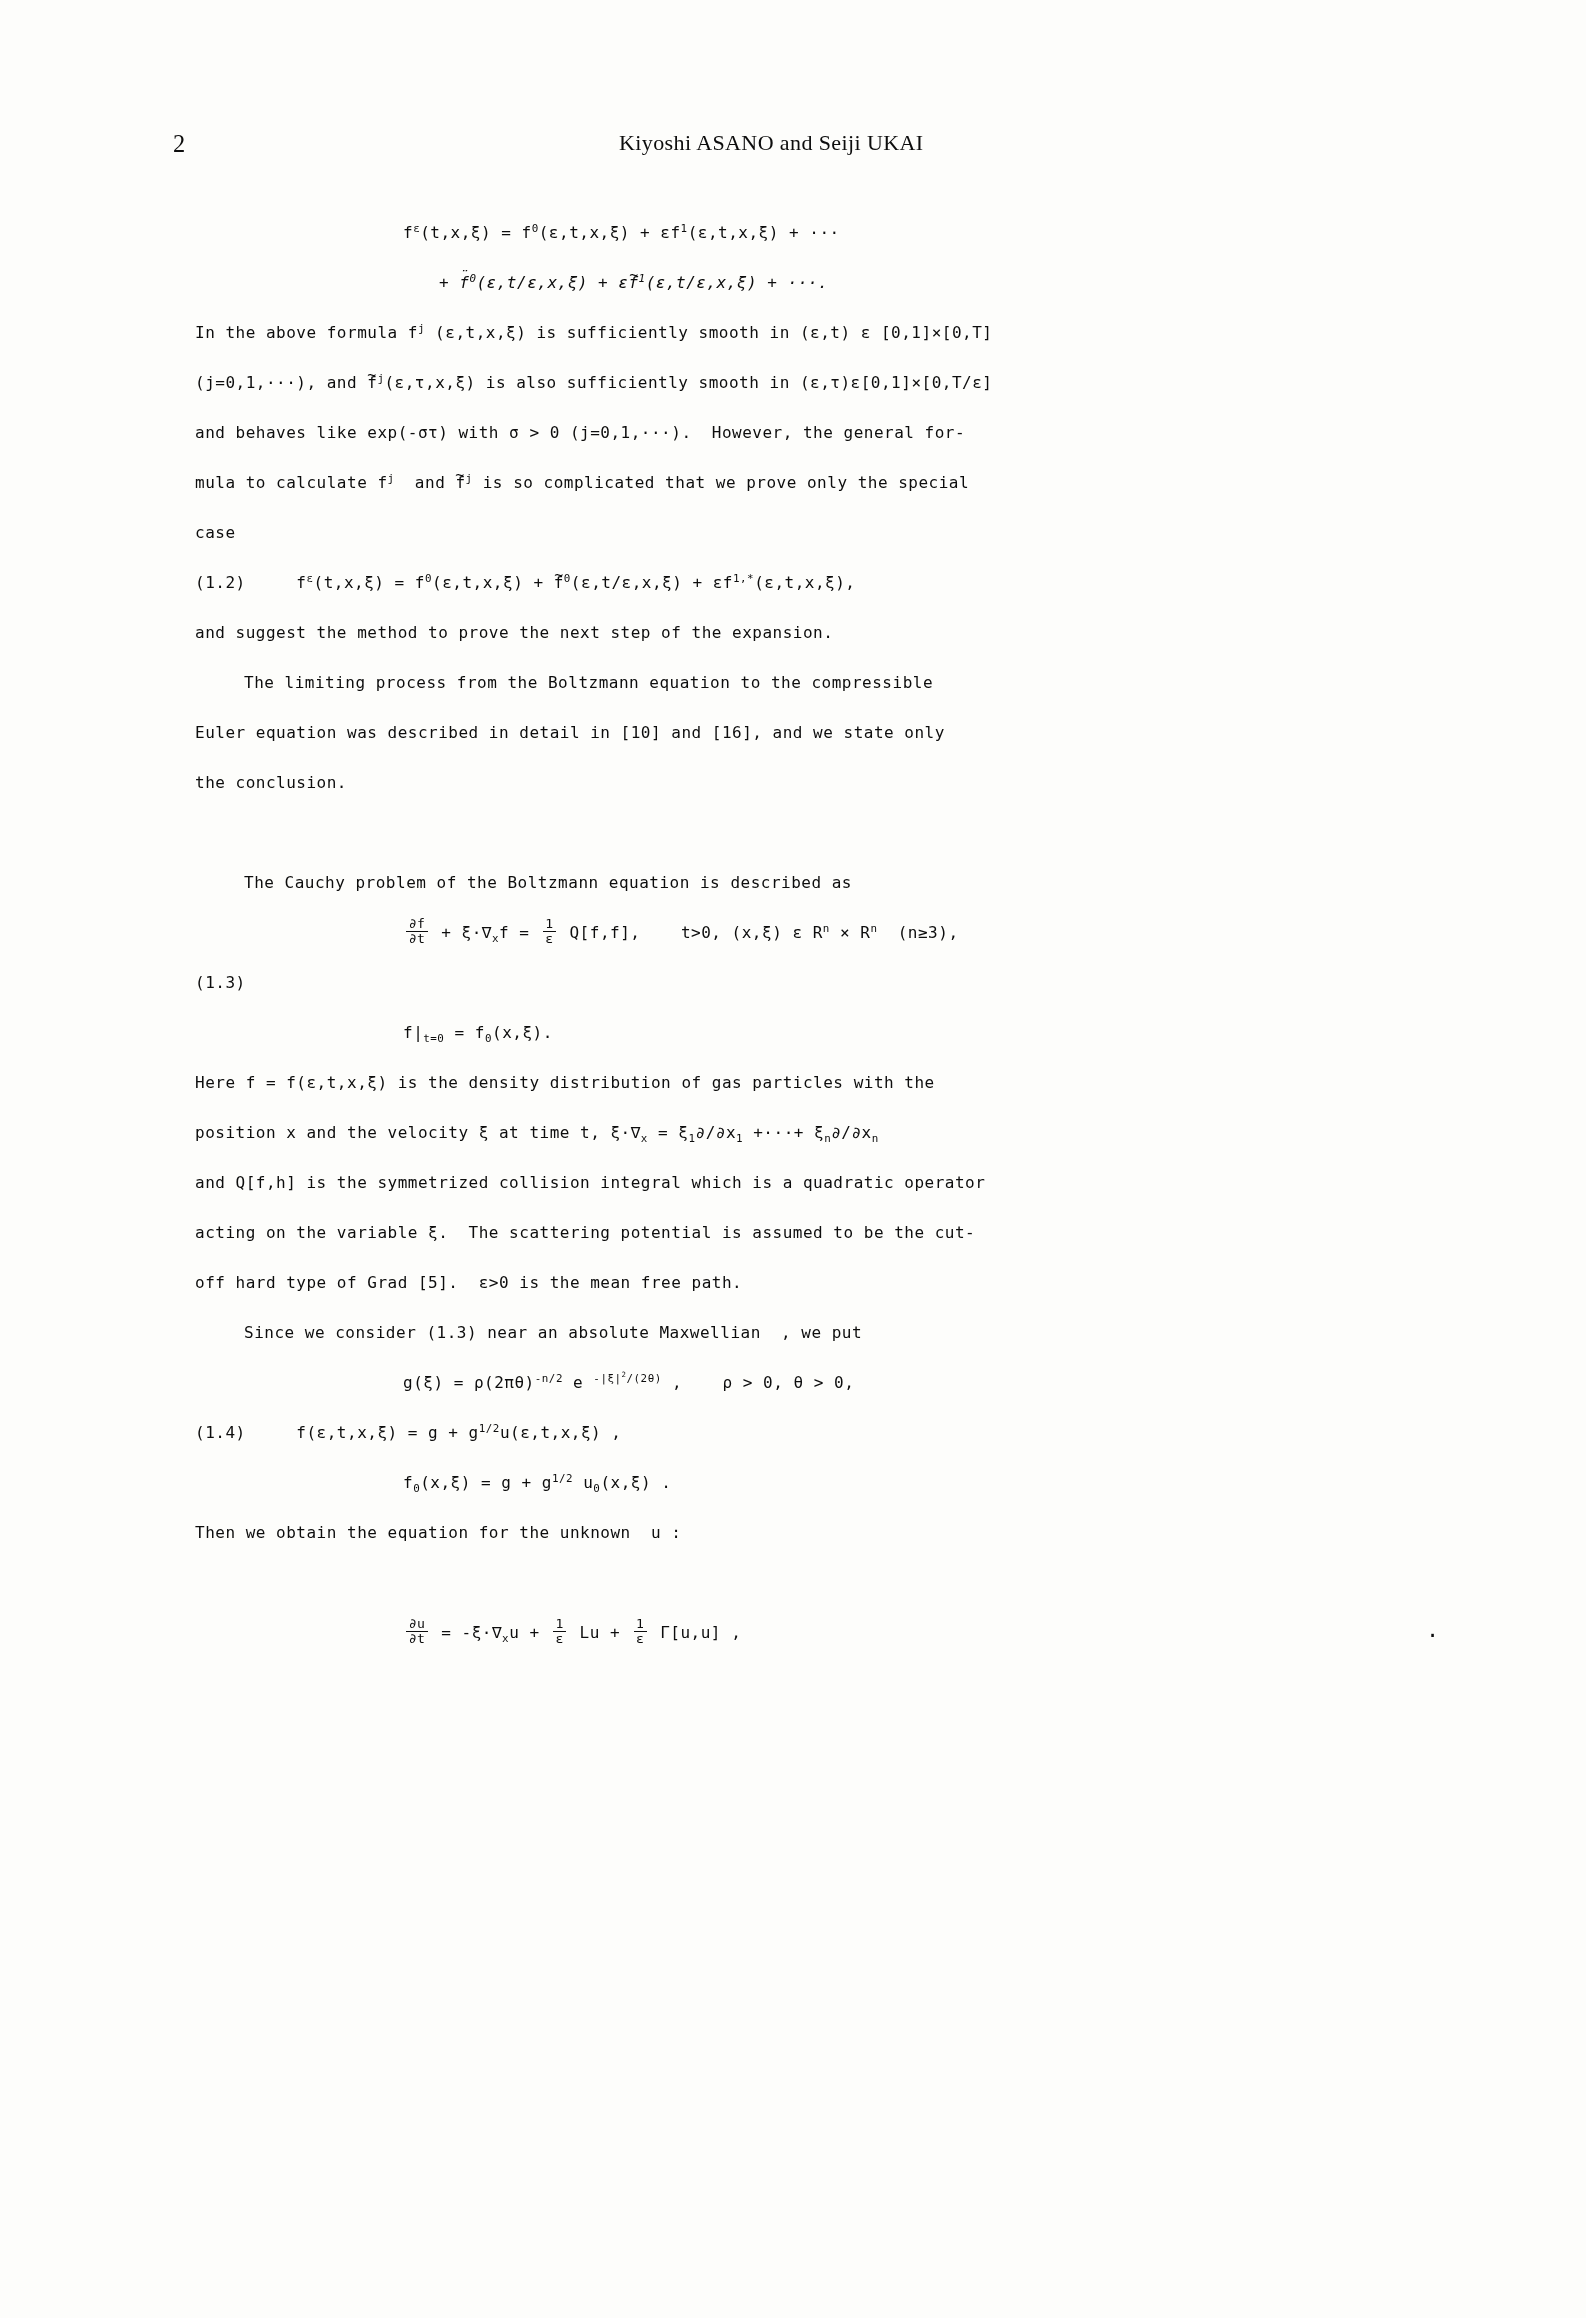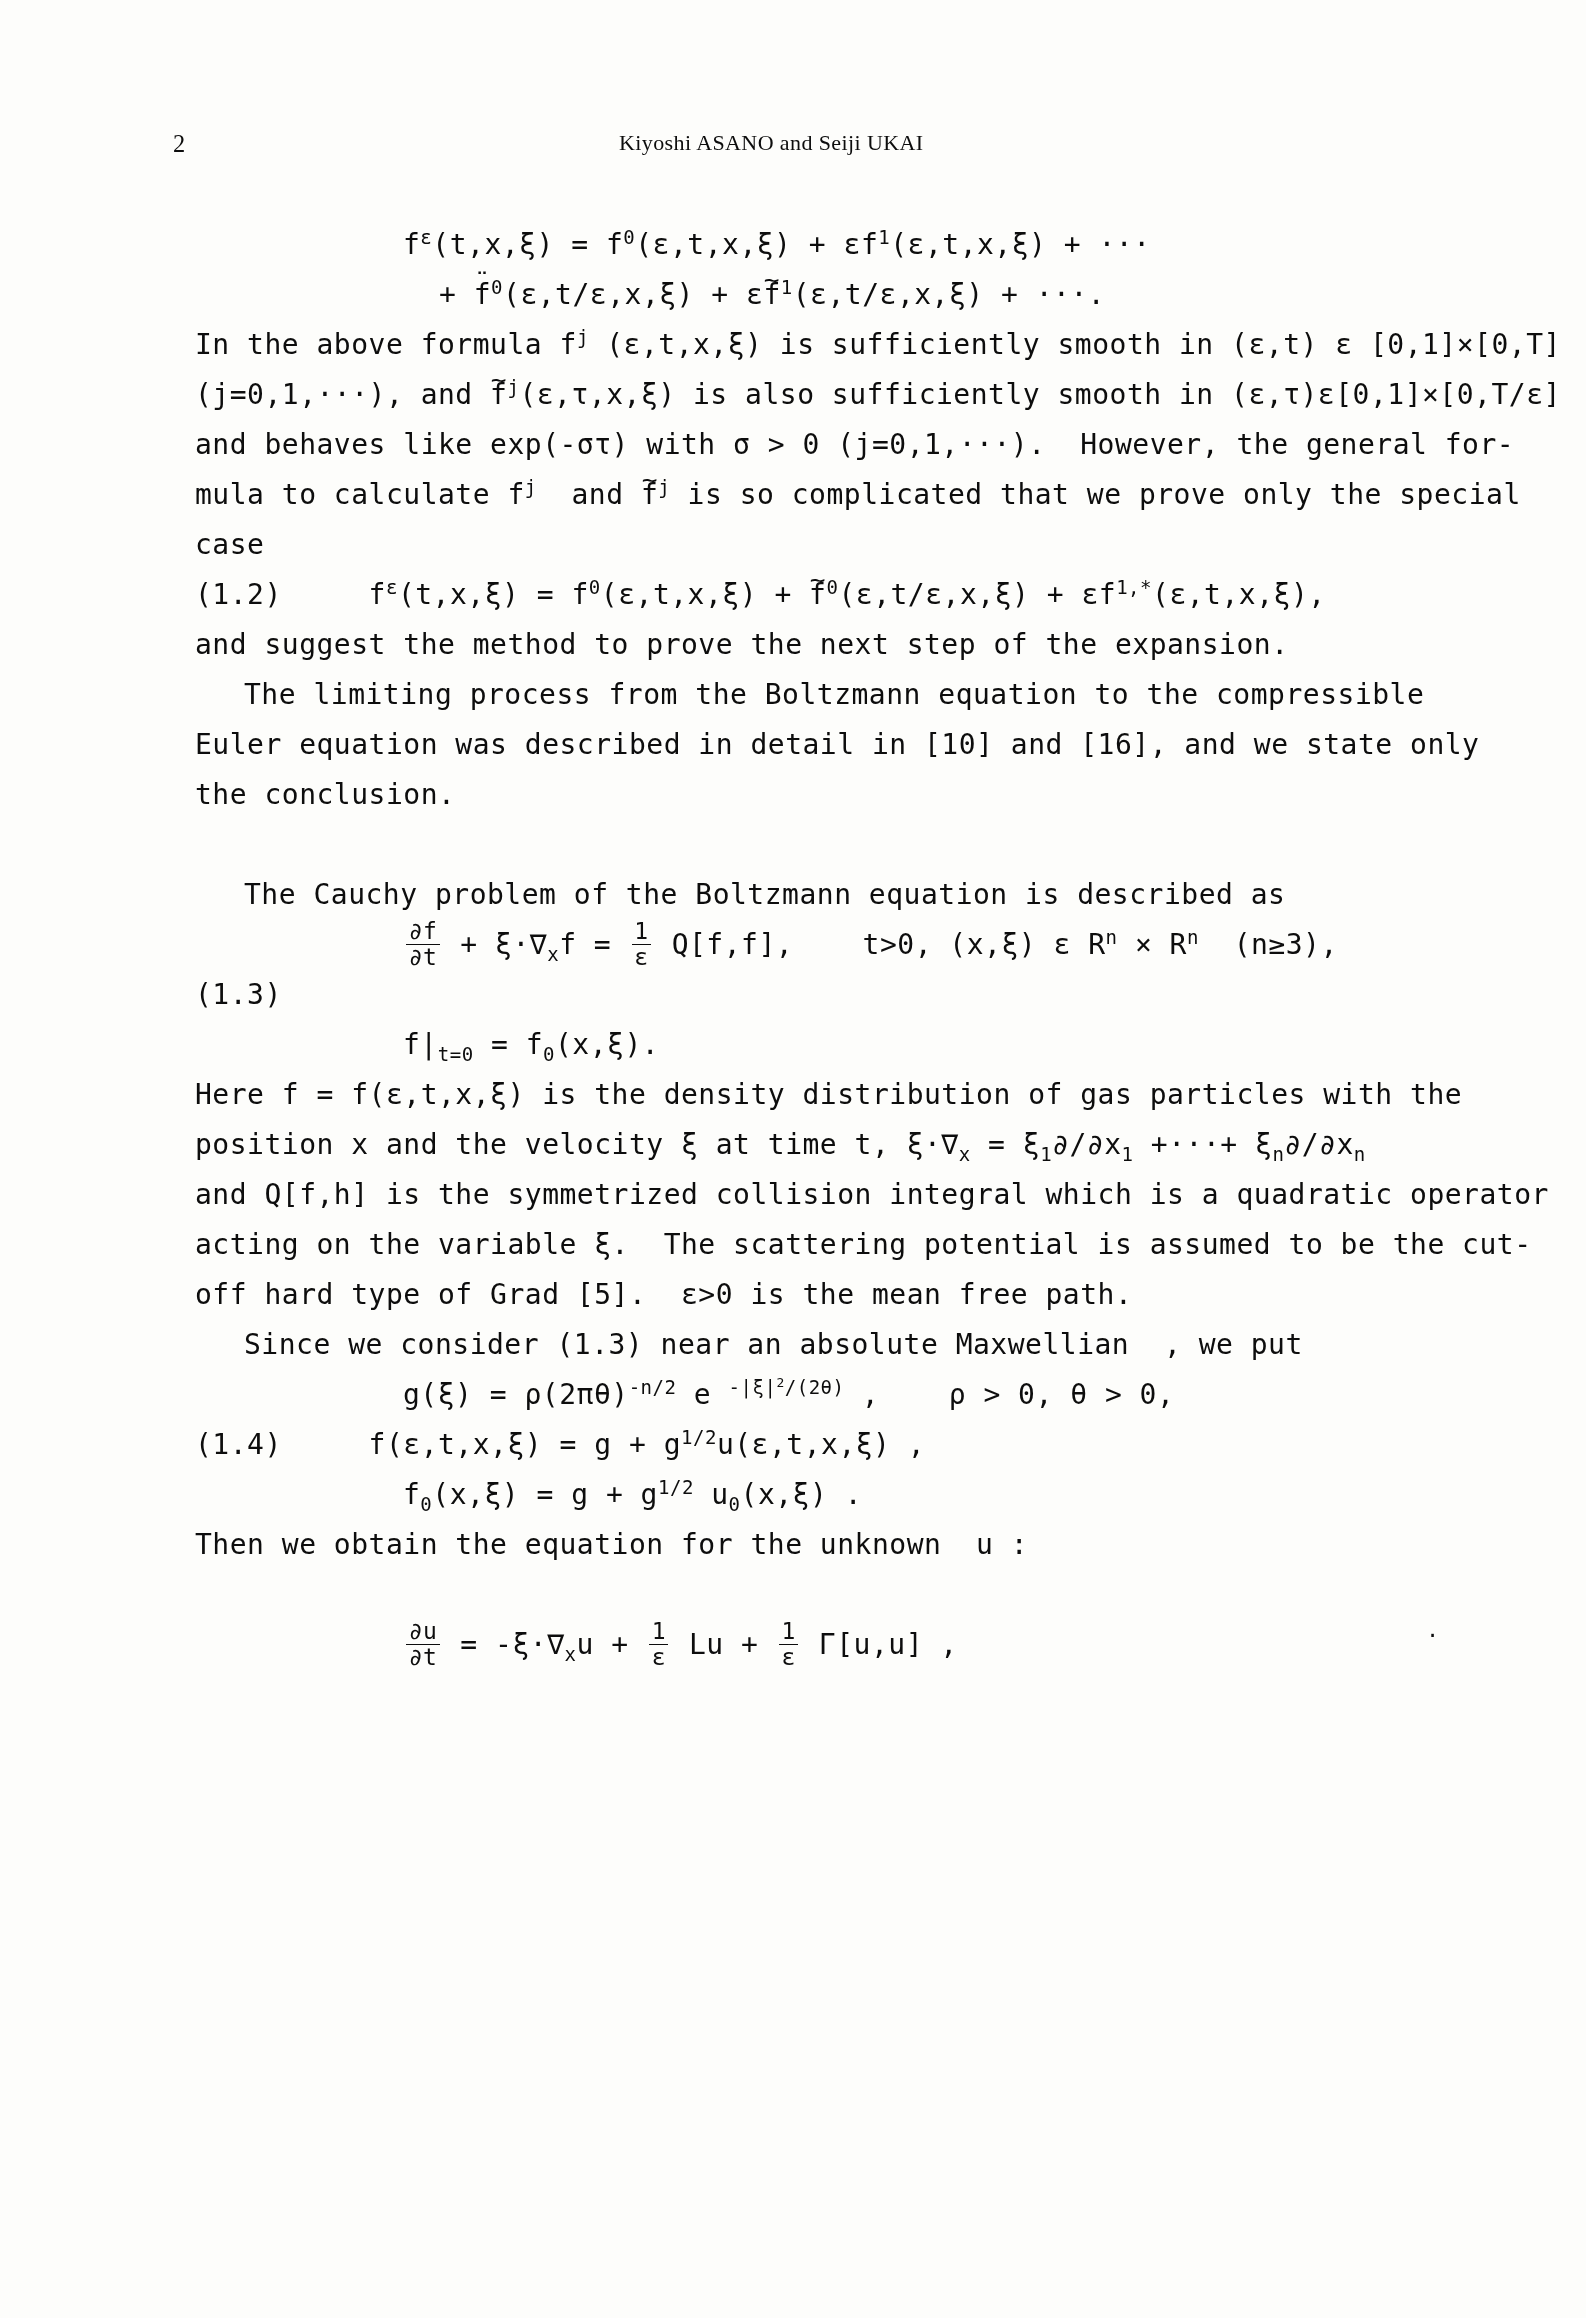--- a/index.html
+++ b/index.html
@@ -33,34 +33,34 @@
   }
   .running-head {
     left: 619px;
     font-size: 22px;
     letter-spacing: 0.4px;
     font-family: "Liberation Serif", serif;
   }
   .body-text {
     position: absolute;
     left: 195px;
-    top: 220px;
+    top: 208px;
     width: 1204px;
-    font-size: 28px;
+    font-size: 16px;
     line-height: 50px;
     letter-spacing: 0.5px;
     white-space: pre-wrap;
   }
   .ln {
     display: block;
     height: 50px;
     white-space: pre;
   }
   .ind-1 { padding-left: 49px; }
-  .ind-eq { padding-left: 244px; }
+  .ind-eq { padding-left: 244px; font-style: italic; }
   .ind-eq2 { padding-left: 208px; }
   sup {
     font-size: 0.68em;
     vertical-align: super;
     line-height: 0;
   }
   sub {
     font-size: 0.68em;
     vertical-align: sub;
     line-height: 0;

